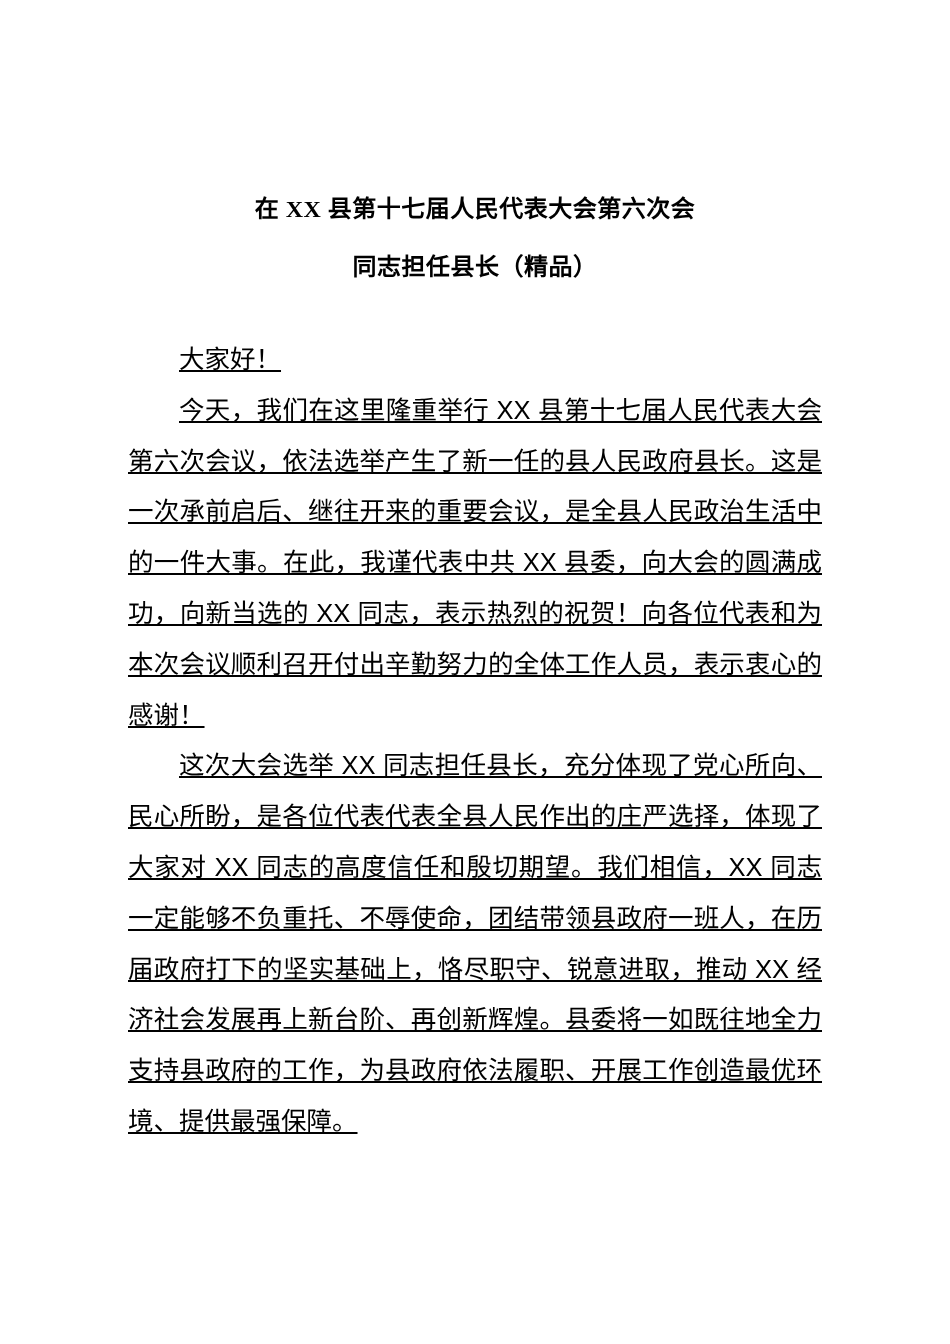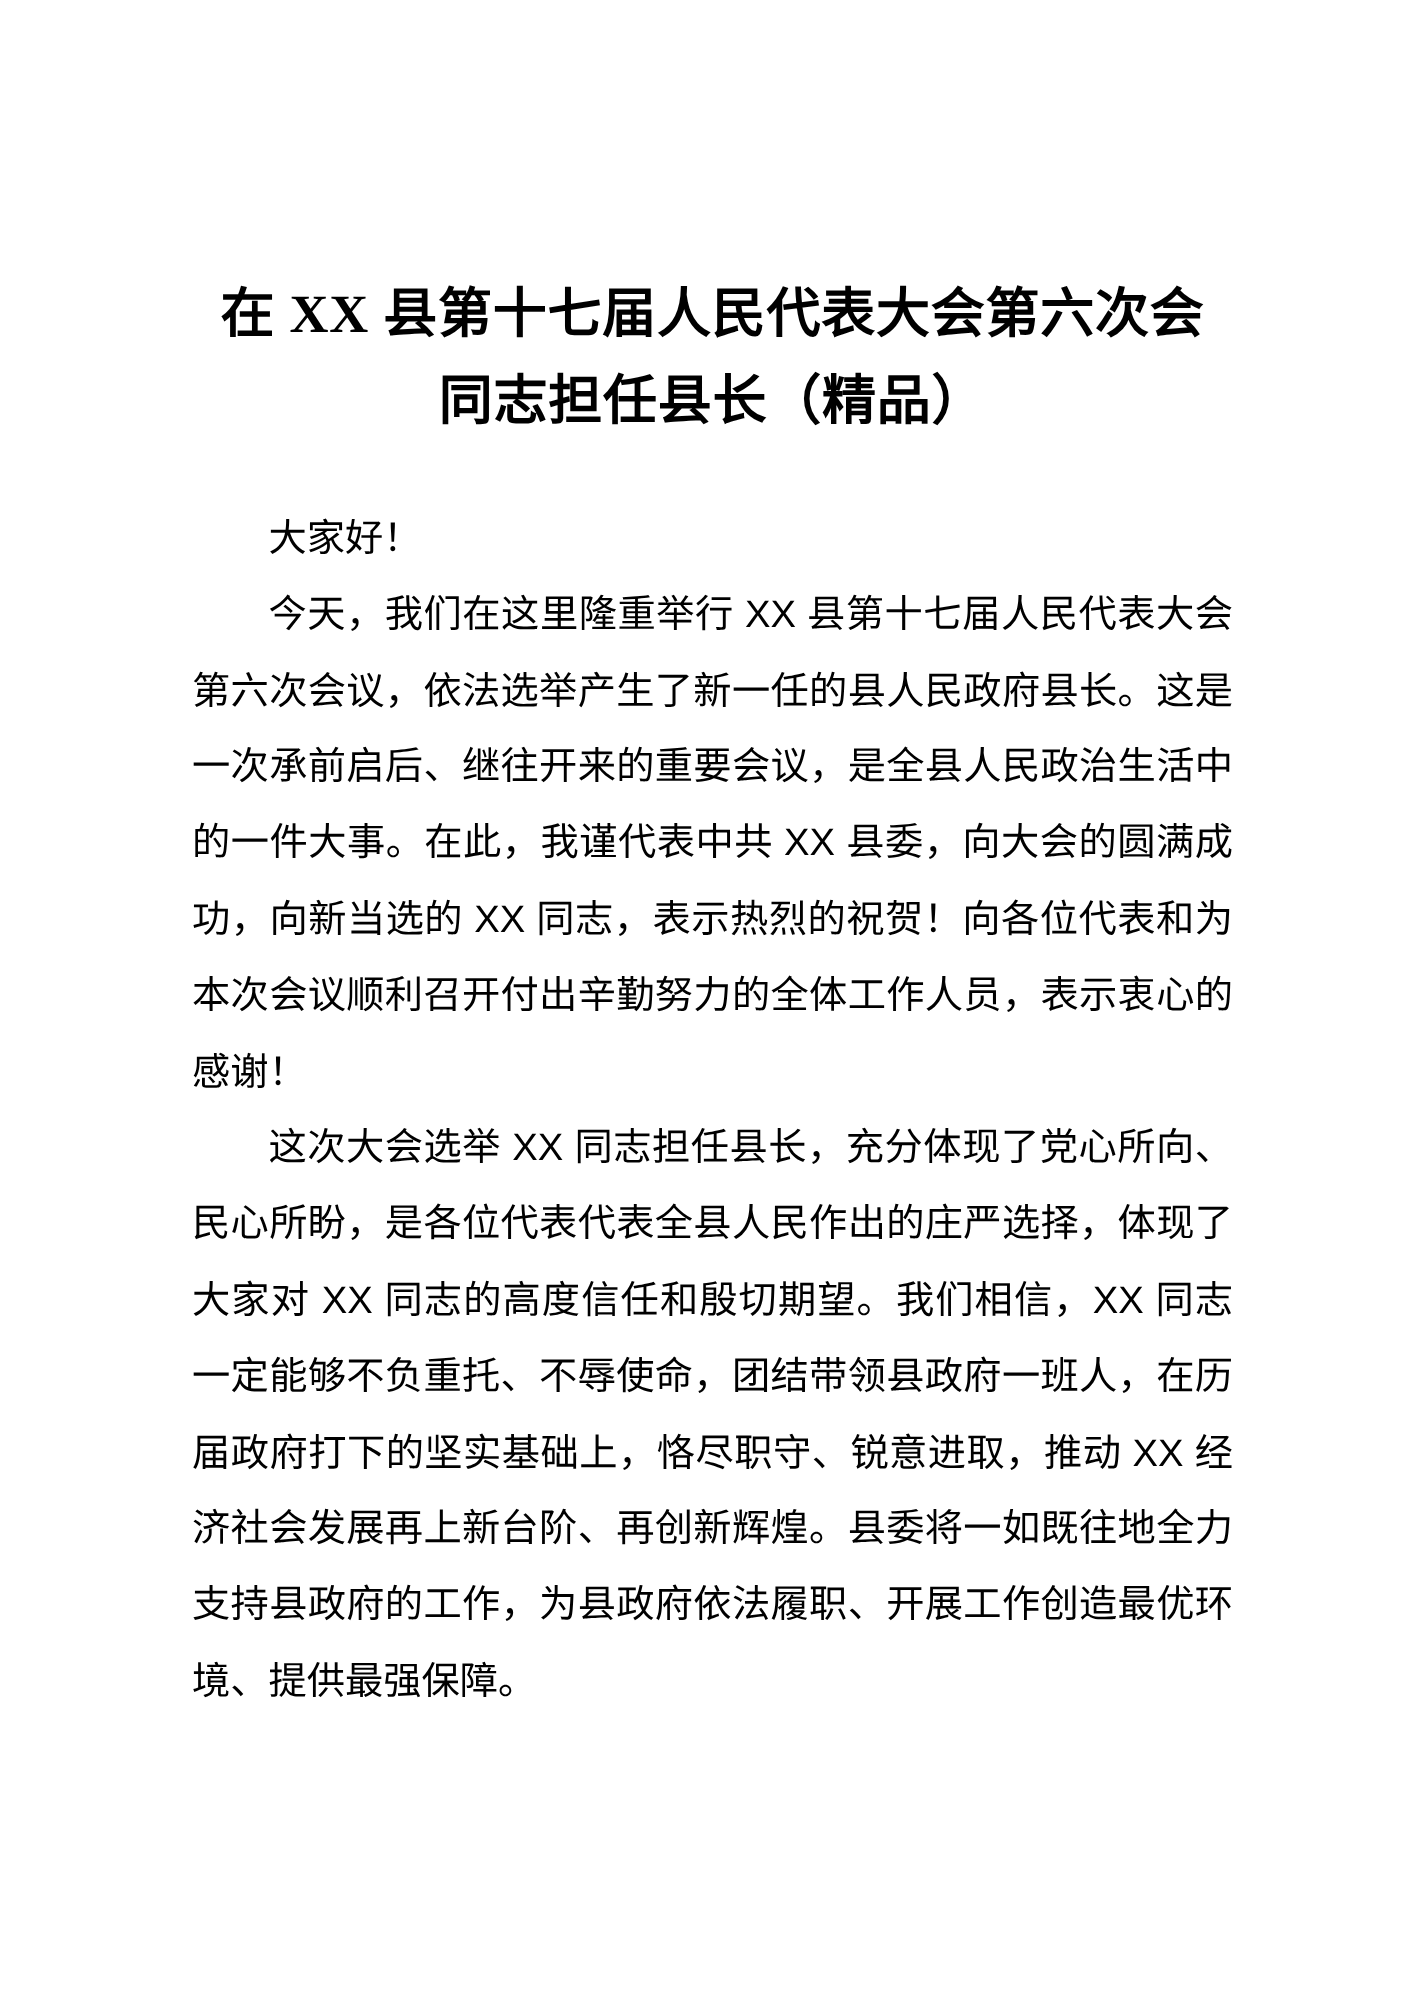--- a/index.html
+++ b/index.html
@@ -14,21 +14,21 @@
     background: #ffffff;
     color: #000000;
     box-sizing: border-box;
     padding: 180px 128px 0 128px;
     overflow: hidden;
   }
   .doc-title {
     margin: 0 0 38px 0;
     font-family: "Liberation Serif", "DejaVu Serif", serif;
     font-weight: bold;
-    font-size: 36px;
+    font-size: 24px;
     line-height: 58px;
     text-align: center;
     letter-spacing: 0.5px;
   }
   .title-line {
     display: block;
   }
   .doc-body {
     font-family: "Liberation Sans", "DejaVu Sans", sans-serif;
     font-size: 25.5px;
@@ -36,20 +36,21 @@
     font-weight: normal;
   }
   .para {
     margin: 0;
     padding: 0;
     text-align: justify;
     text-justify: inter-ideograph;
   }
   .para.indent {
     text-indent: 2em;
+    text-decoration: underline;
   }
 </style>
 </head>
 <body>
 
 <div class="page">
   <h1 class="doc-title">
     <span class="title-line">在 XX 县第十七届人民代表大会第六次会</span>
     <span class="title-line">同志担任县长（精品）</span>
   </h1>

